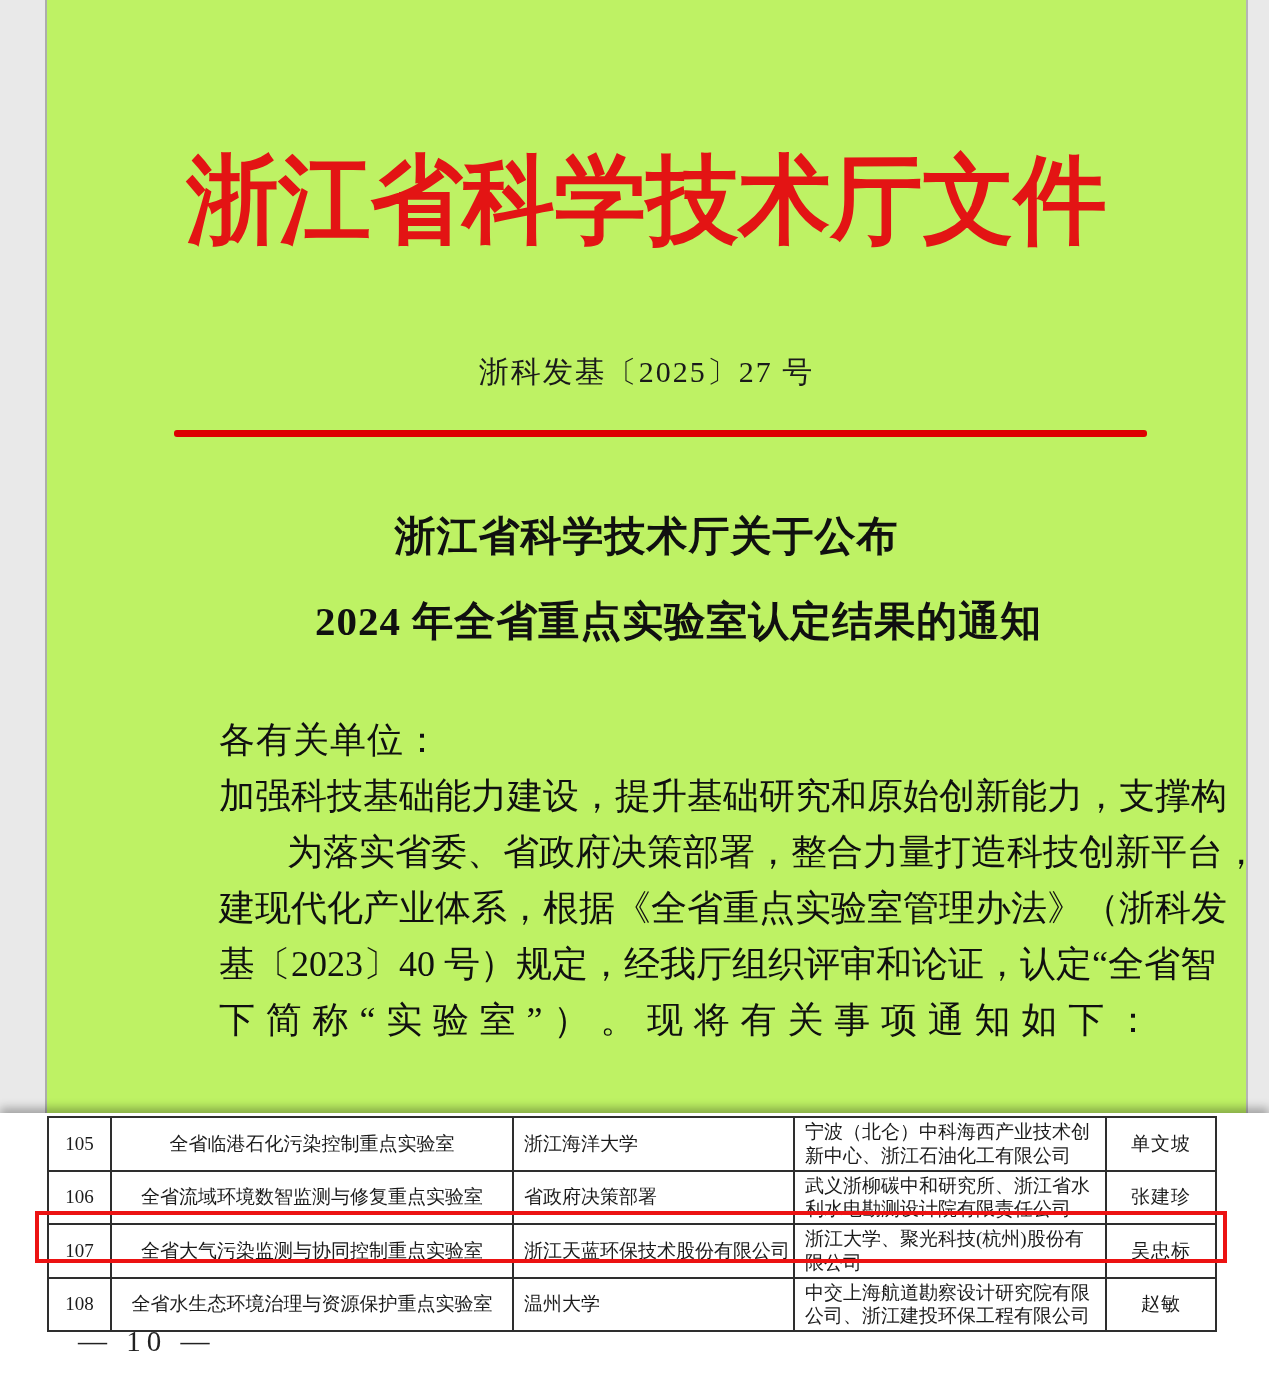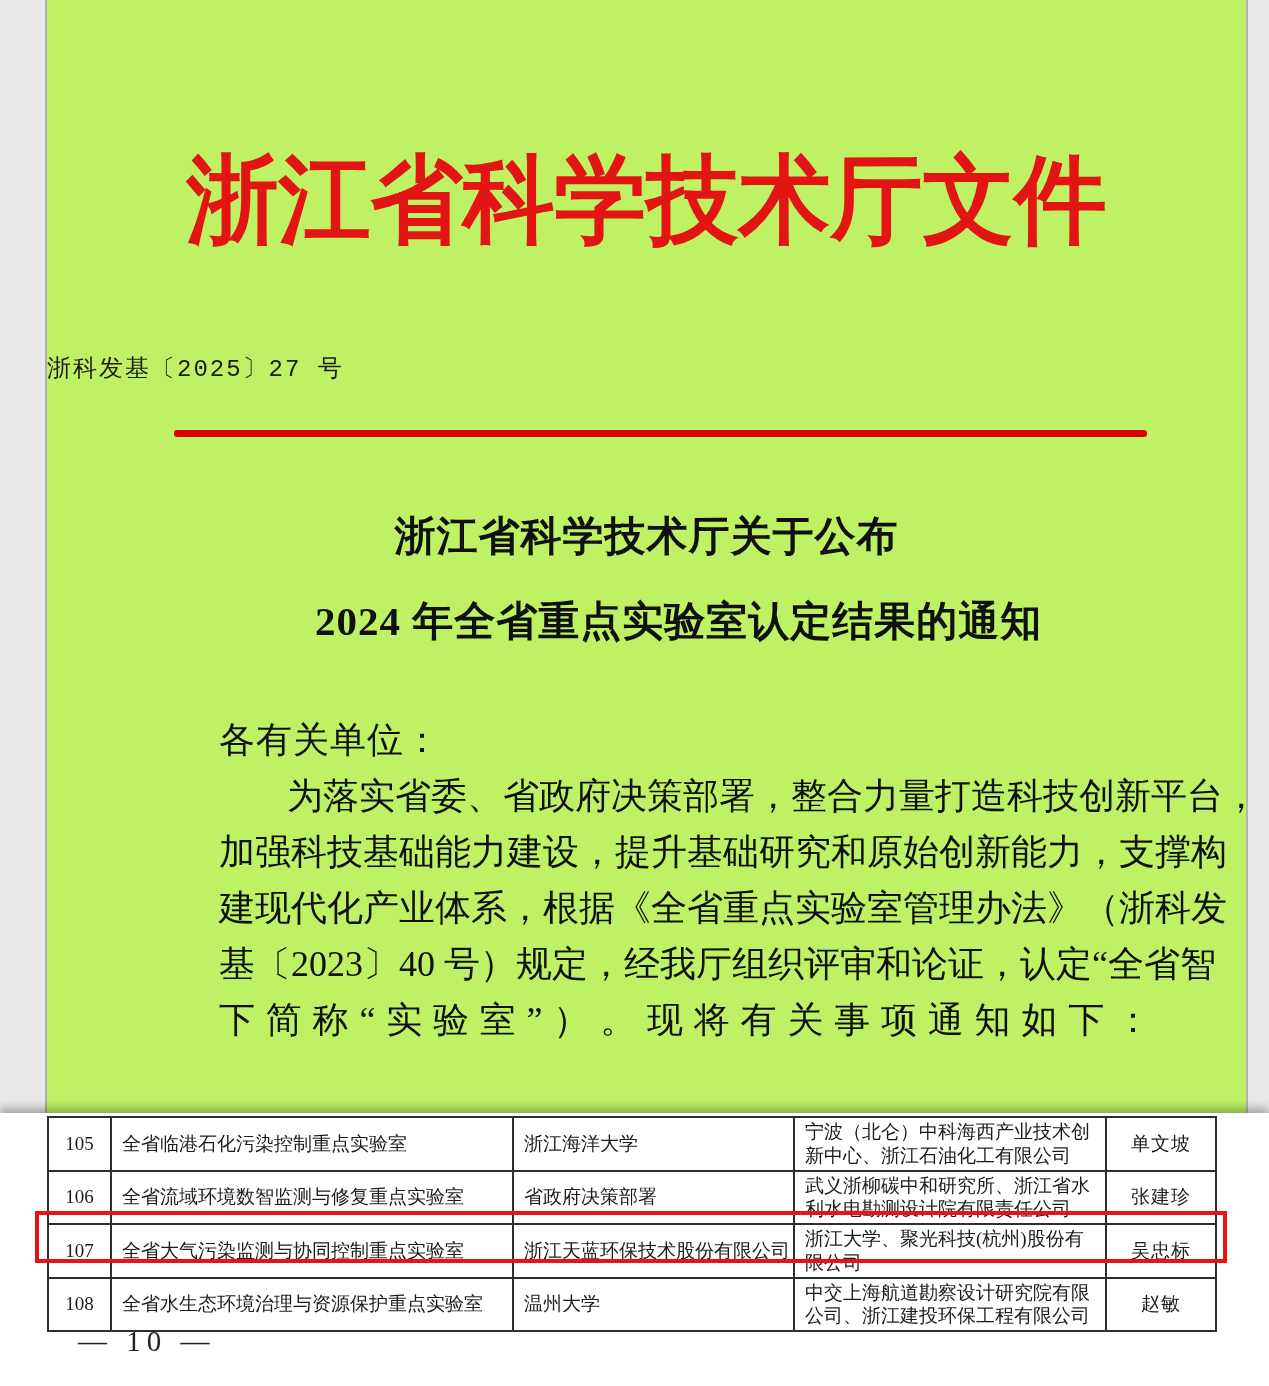--- a/index.html
+++ b/index.html
@@ -19,23 +19,22 @@
   .header-title{
     position:absolute;left:0;top:138px;width:100%;
     text-align:center;
     font-size:92px;font-weight:bold;
     color:var(--header-red,#e31414);
     letter-spacing:0px;white-space:nowrap;
     transform:scaleY(1.05);
   }
   .doc-number{
     position:absolute;left:0;top:352px;width:100%;
-    font-size:24px;color:#1a1a1a;
+    text-align:center;font-size:30px;color:#1a1a1a;
     letter-spacing:2px;
-    font-family:Liberation Mono, monospace;
   }
   .red-rule{
     position:absolute;left:127px;top:430px;width:973px;height:7px;
     background:var(--rule-red,#dd0000);
     border-radius:3px;
   }
   .notice-title{
     position:absolute;left:0;width:100%;text-align:center;
     font-size:41px;font-weight:bold;color:#101010;
     letter-spacing:1px;white-space:nowrap;
@@ -63,21 +62,21 @@
     border-collapse:collapse;table-layout:fixed;
     width:1168px;
   }
   table.results td{
     border:2px solid #2e2e2e;
     padding:2px 10px;box-sizing:border-box;
     font-size:19px;color:#1b1b1b;line-height:1.25;
     overflow:hidden;
   }
   td.c-no{text-align:center;font-size:20px;padding:2px 2px;}
-  td.c-lab{font-size:19px;white-space:nowrap;padding-left:18px;}
+  td.c-lab{font-size:19px;white-space:nowrap;padding-left:18px;text-align:center;}
   td.c-org{font-size:18px;white-space:nowrap;padding-left:12px;}
   td.c-partners{font-size:18px;padding:3px 9px;line-height:23px;}
   td.c-leader{text-align:center;font-size:20px;letter-spacing:1px;}
   tr.r0{height:49px;}
   tr.r1{height:53px;}
   tr.r2{height:45px;}
   tr.r3{height:50px;}
   .highlight-box{
     position:absolute;left:35px;top:98px;width:1192px;height:52px;
     border:4px solid var(--highlight-red,#ec1212);
@@ -93,22 +92,22 @@
 
 <div class="top-page">
   <div class="header-title">浙江省科学技术厅文件</div>
   <div class="doc-number">浙科发基〔2025〕27 号</div>
   <div class="red-rule"></div>
   <div class="notice-title l1">浙江省科学技术厅关于公布</div>
   <div class="notice-title l2">2024 年全省重点实验室认定结果的通知</div>
 
   <div class="body-block">
     <div class="salutation">各有关单位：</div>
+    <div class="para-line">加强科技基础能力建设，提升基础研究和原始创新能力，支撑构</div>
     <div class="para-line indent">为落实省委、省政府决策部署，整合力量打造科技创新平台，</div>
-    <div class="para-line">加强科技基础能力建设，提升基础研究和原始创新能力，支撑构</div>
     <div class="para-line">建现代化产业体系，根据《全省重点实验室管理办法》（浙科发</div>
     <div class="para-line">基〔2023〕40 号）规定，经我厅组织评审和论证，认定“全省智</div>
     <div class="para-line">下简称“实验室”）。现将有关事项通知如下：</div>
   </div>
 </div>
 
 <div class="bottom-area">
   <table class="results">
     <colgroup>
       <col style="width:63px">

